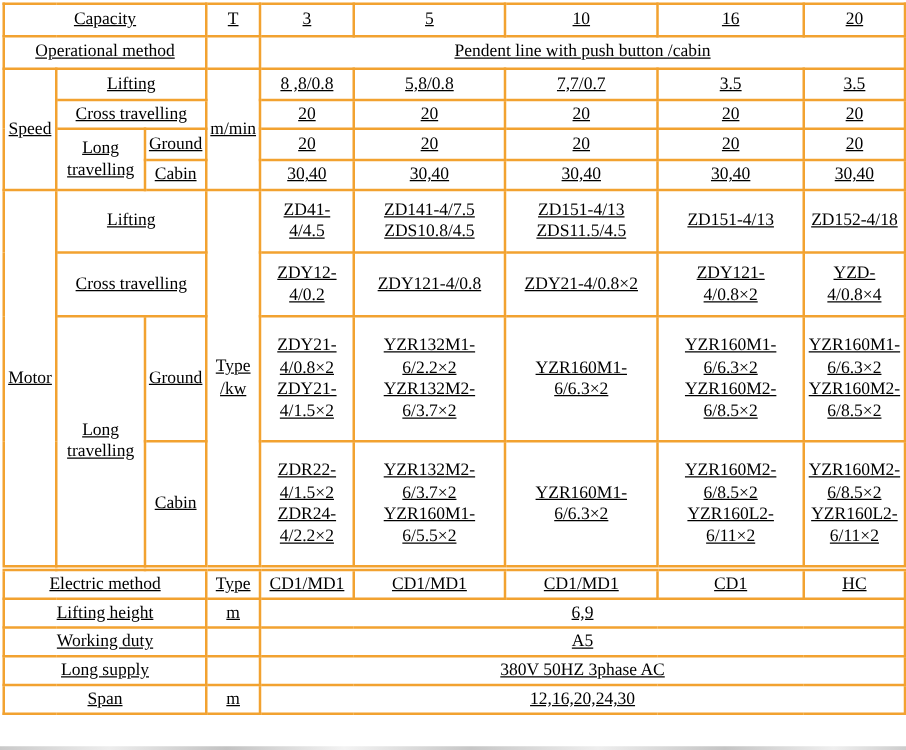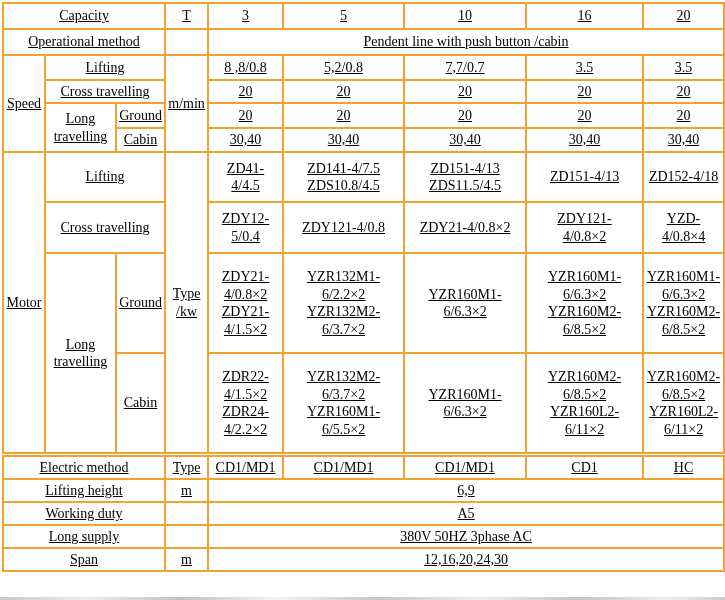--- a/index.html
+++ b/index.html
@@ -91,21 +91,21 @@
       <td colspan="3">Operational method</td>
       <td></td>
       <td colspan="5">Pendent line with push button /cabin</td>
     </tr>
 
     <tr class="r-h27">
       <td rowspan="4" style="padding:0;border-radius:11px;">Speed</td>
       <td colspan="2">Lifting</td>
       <td rowspan="4" style="padding:0;">m/min</td>
       <td>8 ,8/0.8</td>
-      <td>5,2/0.8</td>
+      <td>5,8/0.8</td>
       <td>7,7/0.7</td>
       <td>3.5</td>
       <td>3.5</td>
     </tr>
 
     <tr class="r-h25">
       <td colspan="2">Cross travelling</td>
       <td>20</td>
       <td>20</td>
       <td>20</td>
@@ -143,21 +143,21 @@
 ZDS10.8/4.5</td>
       <td class="motor-cell">ZD151-4/13
 ZDS11.5/4.5</td>
       <td class="motor-cell va-t">ZD151-4/13</td>
       <td class="motor-cell">ZD152-4/18</td>
     </tr>
 
     <tr class="r-h53">
       <td colspan="2">Cross travelling</td>
       <td class="motor-cell">ZDY12-
-5/0.4</td>
+4/0.2</td>
       <td class="motor-cell">ZDY121-4/0.8</td>
       <td class="motor-cell">ZDY21-4/0.8×2</td>
       <td class="motor-cell">ZDY121-
 4/0.8×2</td>
       <td class="motor-cell">YZD-4/0.8×4</td>
     </tr>
 
     <tr class="r-h102">
       <td rowspan="2">Long travelling</td>
       <td style="padding:0;">Ground</td>

